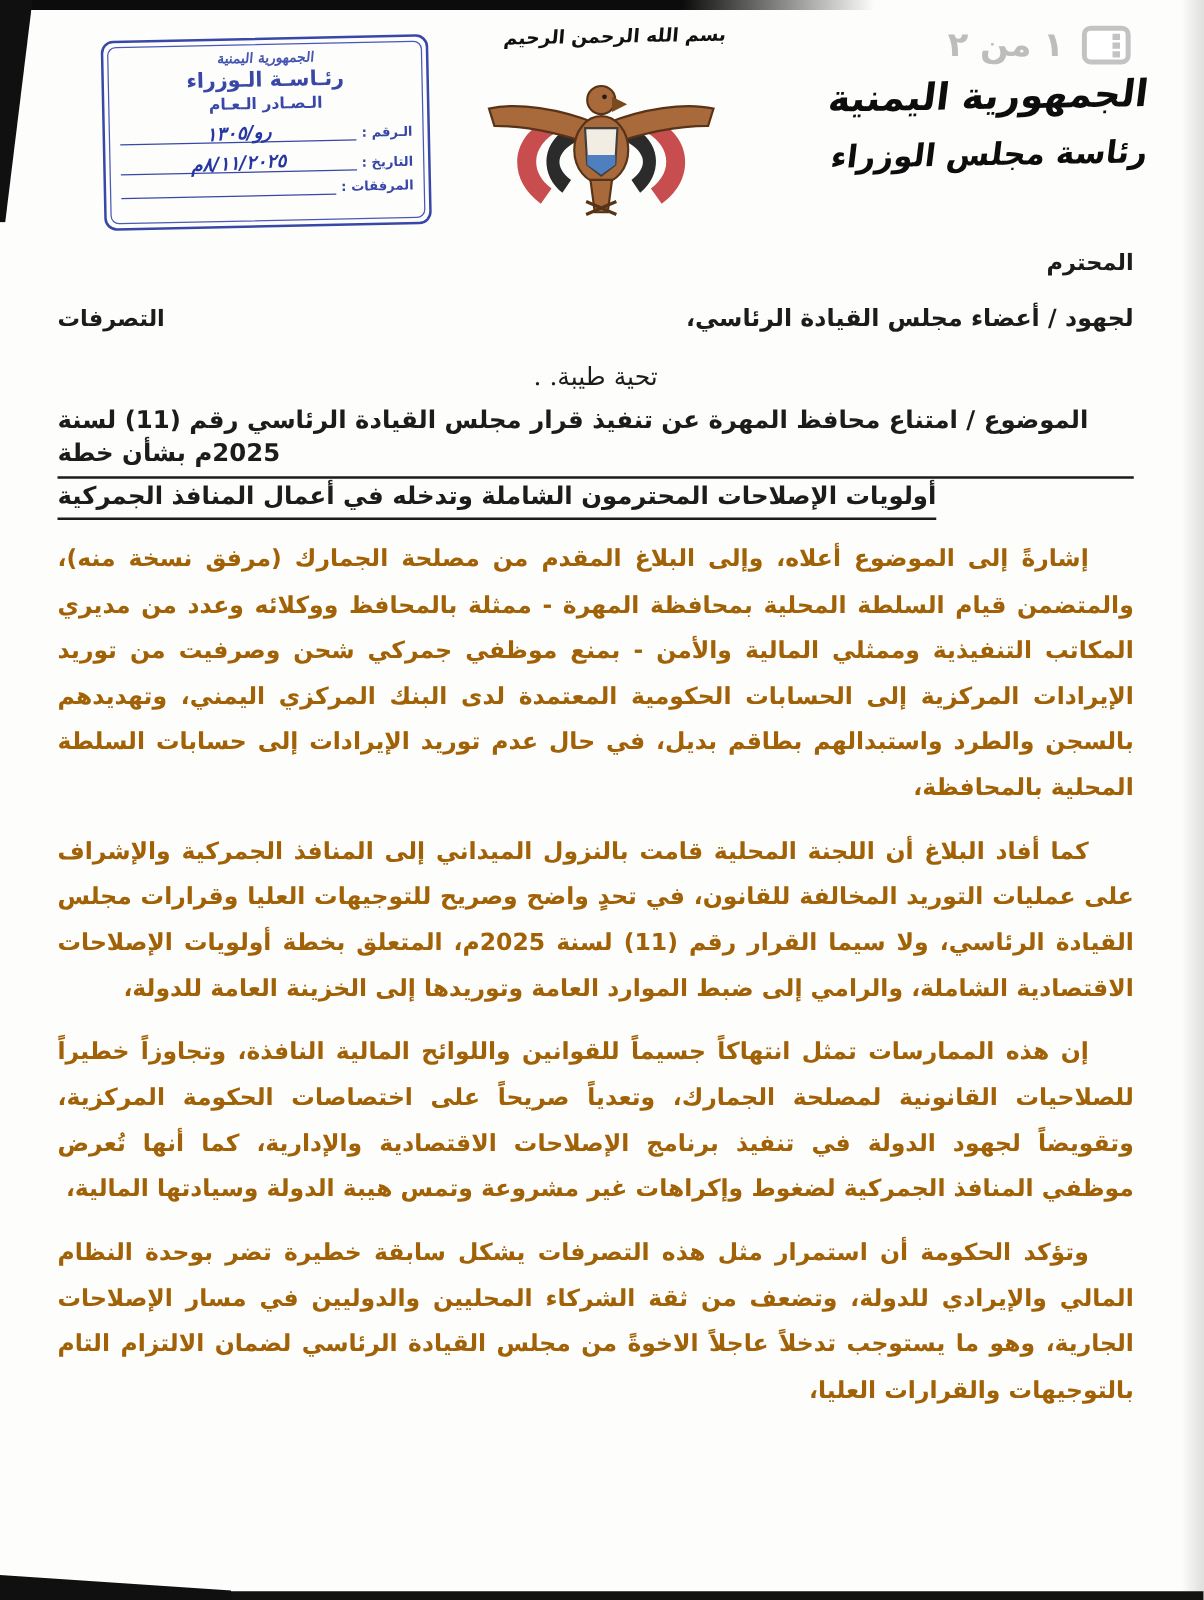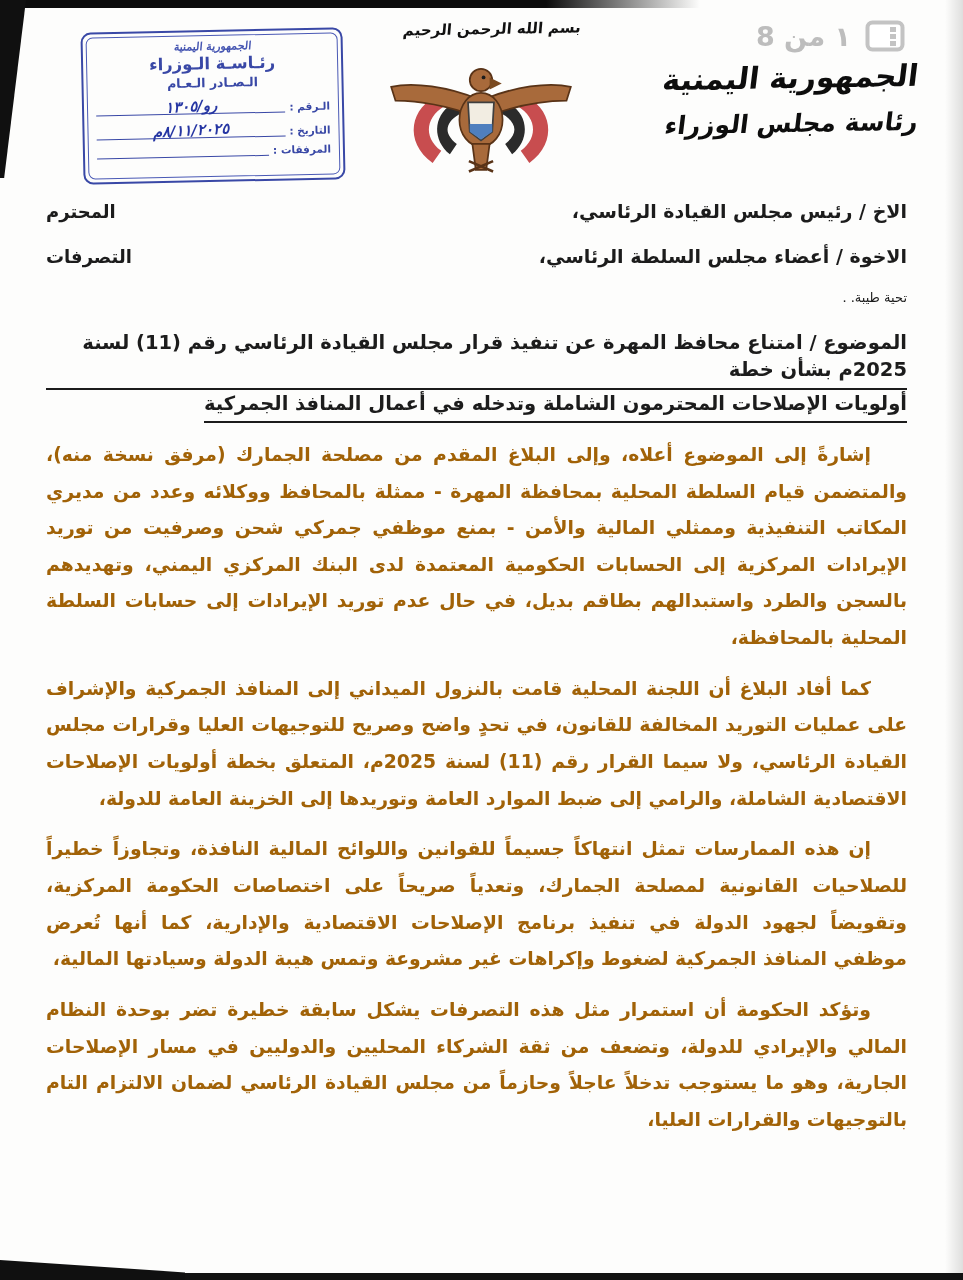--- a/index.html
+++ b/index.html
@@ -53,23 +53,23 @@
     font-family:"DejaVu Serif","DejaVu Sans",serif; }
   .org2 { font-size:25px; font-weight:bold; margin-top:14px; transform:skewX(-8deg);
     font-family:"DejaVu Serif","DejaVu Sans",serif; }
 
   
   .content { position:relative; padding:200px 56px 0 46px; direction:rtl; }
   .addr-row { display:flex; justify-content:space-between; align-items:baseline;
     font-weight:bold; font-size:19px; margin-bottom:23px; }
   .addr-to { letter-spacing:0.3px; }
   .addr-hon { font-size:18px; }
-  .greeting { margin-top:18px; font-size:13px; font-weight:normal; text-align:right;
+  .greeting { margin-top:18px; font-size:20px; font-weight:normal; text-align:center;
     font-family:"DejaVu Serif","DejaVu Sans",serif; }
-  .subject { text-align:right; margin-top:24px; }
+  .subject { text-align:left; margin-top:9px; }
   .subject-line { display:inline-block; font-size:19.5px; font-weight:bold;
     border-bottom:2.2px solid #1c1c1c; padding-bottom:4px; line-height:1.4; }
   .para { margin:14px 0 0 0; font-size:18.8px; font-weight:bold; line-height:1.95;
     text-align:justify; text-indent:36px; color:#a16207; }
 </style>
 </head>
 <body>
 
 <div class="page">
 
@@ -119,51 +119,50 @@
     <ellipse cx="110" cy="82" rx="25" ry="31" fill="#a86a3b" stroke="#593317" stroke-width="2"></ellipse>
 
     <path d="M95,62 L125,62 L123,96 L110,106 L97,96 Z" fill="#f2ede2" stroke="#3f3f3f" stroke-width="2"></path>
     <path d="M97,87 L123,87 L123,96 L110,105 L97,96 Z" fill="#4f7fbe"></path>
 
     <path d="M100,110 L120,110 L116,140 L104,140 Z" fill="#a86a3b" stroke="#593317" stroke-width="2"></path>
     <path d="M96,142 L124,130 M96,130 L124,142" stroke="#593317" stroke-width="3" fill="none"></path>
   </svg>
 
   <div class="page-indicator">
-    <span class="pi-text">١ من 8</span>
+    <span class="pi-text">١ من ٢</span>
     <svg width="40" height="32" viewBox="0 0 40 32" aria-hidden="true">
       <rect x="2.5" y="2.5" width="35" height="27" rx="5" fill="#ffffff" stroke="#c3c3c3" stroke-width="4"></rect>
       <rect x="25" y="7" width="6" height="5" fill="#c3c3c3"></rect>
       <rect x="25" y="14" width="6" height="5" fill="#c3c3c3"></rect>
       <rect x="25" y="21" width="6" height="5" fill="#c3c3c3"></rect>
     </svg>
   </div>
 
   <div class="org">
     <div class="org1">الجمهورية اليمنية</div>
     <div class="org2">رئاسة مجلس الوزراء</div>
   </div>
 
   <div class="content">
 
     <div class="addr-row">
-      <span class="addr-to">الاخ / رئيس مجلس القيادة الرئاسي،</span>
       <span class="addr-hon">المحترم</span>
     </div>
     <div class="addr-row">
-      <span class="addr-to">الاخوة / أعضاء مجلس السلطة الرئاسي،</span>
+      <span class="addr-to">لجهود / أعضاء مجلس القيادة الرئاسي،</span>
       <span class="addr-hon">التصرفات</span>
     </div>
 
     <div class="greeting">تحية طيبة. .</div>
 
     <div class="subject">
       <span class="subject-line">الموضوع / امتناع محافظ المهرة عن تنفيذ قرار مجلس القيادة الرئاسي رقم (11) لسنة 2025م بشأن خطة</span><br>
       <span class="subject-line">أولويات الإصلاحات المحترمون الشاملة وتدخله في أعمال المنافذ الجمركية</span>
     </div>
 
     <p class="para">إشارةً إلى الموضوع أعلاه، وإلى البلاغ المقدم من مصلحة الجمارك (مرفق نسخة منه)، والمتضمن قيام السلطة المحلية بمحافظة المهرة - ممثلة بالمحافظ ووكلائه وعدد من مديري المكاتب التنفيذية وممثلي المالية والأمن - بمنع موظفي جمركي شحن وصرفيت من توريد الإيرادات المركزية إلى الحسابات الحكومية المعتمدة لدى البنك المركزي اليمني، وتهديدهم بالسجن والطرد واستبدالهم بطاقم بديل، في حال عدم توريد الإيرادات إلى حسابات السلطة المحلية بالمحافظة،</p>
     <p class="para">كما أفاد البلاغ أن اللجنة المحلية قامت بالنزول الميداني إلى المنافذ الجمركية والإشراف على عمليات التوريد المخالفة للقانون، في تحدٍ واضح وصريح للتوجيهات العليا وقرارات مجلس القيادة الرئاسي، ولا سيما القرار رقم (11) لسنة 2025م، المتعلق بخطة أولويات الإصلاحات الاقتصادية الشاملة، والرامي إلى ضبط الموارد العامة وتوريدها إلى الخزينة العامة للدولة،</p>
     <p class="para">إن هذه الممارسات تمثل انتهاكاً جسيماً للقوانين واللوائح المالية النافذة، وتجاوزاً خطيراً للصلاحيات القانونية لمصلحة الجمارك، وتعدياً صريحاً على اختصاصات الحكومة المركزية، وتقويضاً لجهود الدولة في تنفيذ برنامج الإصلاحات الاقتصادية والإدارية، كما أنها تُعرض موظفي المنافذ الجمركية لضغوط وإكراهات غير مشروعة وتمس هيبة الدولة وسيادتها المالية،</p>
-    <p class="para">وتؤكد الحكومة أن استمرار مثل هذه التصرفات يشكل سابقة خطيرة تضر بوحدة النظام المالي والإيرادي للدولة، وتضعف من ثقة الشركاء المحليين والدوليين في مسار الإصلاحات الجارية، وهو ما يستوجب تدخلاً عاجلاً وحازماً من مجلس القيادة الرئاسي لضمان الالتزام التام بالتوجيهات والقرارات العليا،</p>
+    <p class="para">وتؤكد الحكومة أن استمرار مثل هذه التصرفات يشكل سابقة خطيرة تضر بوحدة النظام المالي والإيرادي للدولة، وتضعف من ثقة الشركاء المحليين والدوليين في مسار الإصلاحات الجارية، وهو ما يستوجب تدخلاً عاجلاً الاخوةً من مجلس القيادة الرئاسي لضمان الالتزام التام بالتوجيهات والقرارات العليا،</p>
 
   </div>
 </div>
 
 </body></html>

